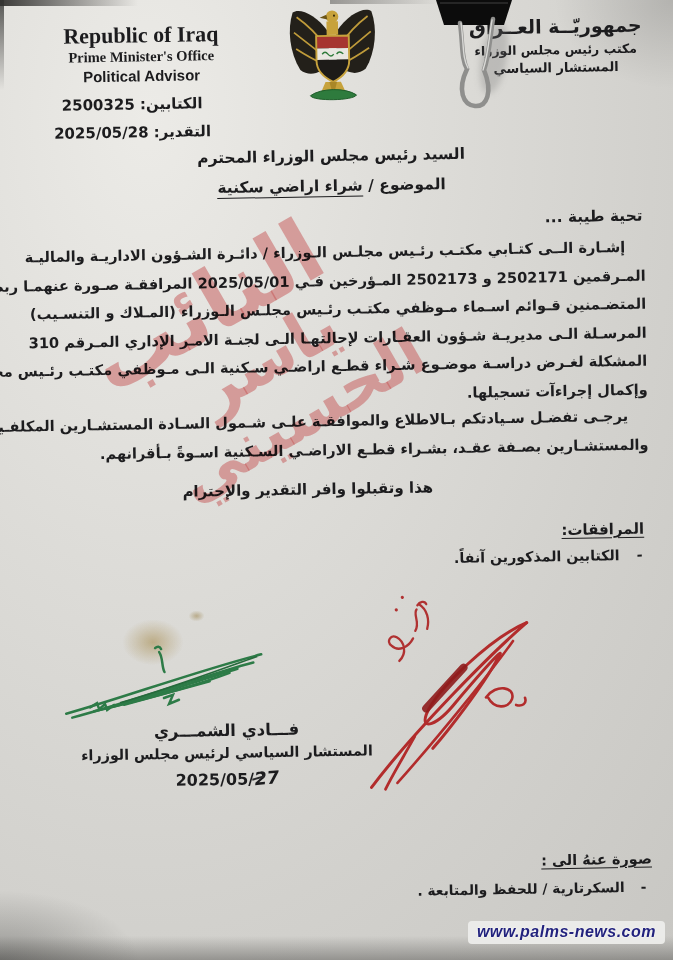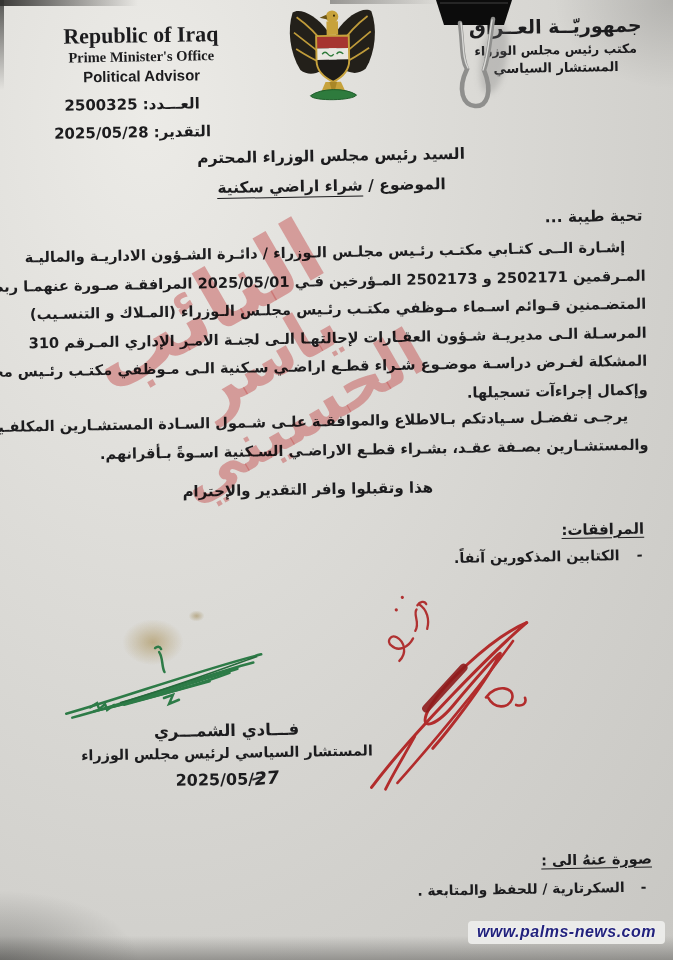--- a/index.html
+++ b/index.html
@@ -119,21 +119,21 @@
 
 <div class="tilt">
 
   <div class="en-header ink">
     <div class="en1">Republic of Iraq</div>
     <div class="en2">Prime Minister's Office</div>
     <div class="en3">Political Advisor</div>
   </div>
 
   <div class="refline ref-num ink">
-    <span>العـــدد:</span>
+    <span>الكتابين:</span>
     <span> </span>
     <span>2500325</span>
   </div>
   <div class="refline ref-date ink">
     <span>التقدير:</span>
     <span> </span>
     <span>2025/05/28</span>
   </div>
 
   <svg class="emblem" viewBox="0 0 100 110">

